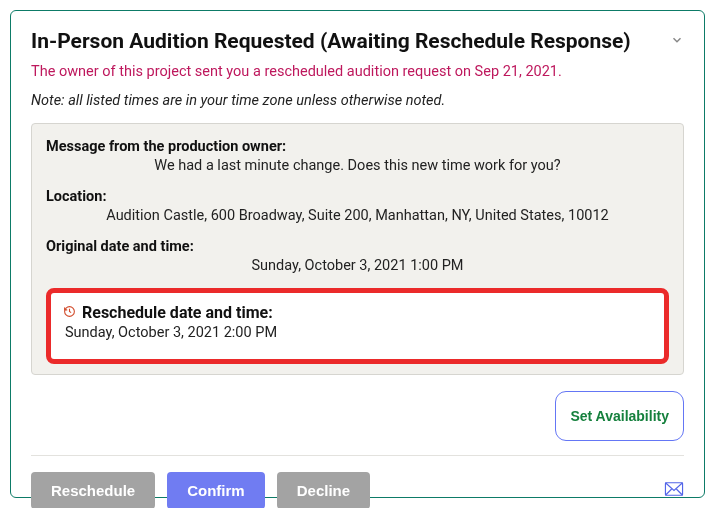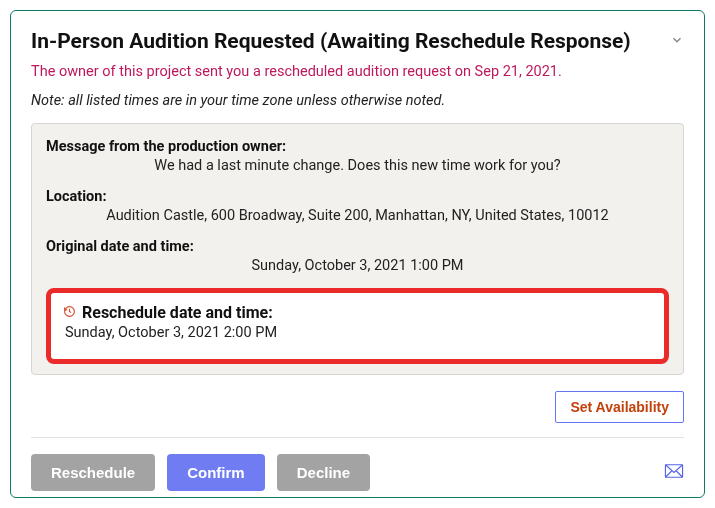--- a/index.html
+++ b/index.html
@@ -94,25 +94,25 @@
     }
     .avail-row {
       display: flex;
       justify-content: flex-end;
       margin-top: 16px;
       margin-bottom: 14px;
     }
     .btn-avail {
       background: #fff;
       border: 1.5px solid #6476f5;
-      color: #c2410c;
+      color: #15803d;
       font-weight: 700;
       font-size: 14px;
-      padding: 7px 14px;
-      border-radius: 2px;
+      padding: 16px 14px;
+      border-radius: 11px;
       cursor: pointer;
     }
     .divider {
       border: none;
       border-top: 1px solid #e3e2de;
     }
     .actions-row {
       display: flex;
       align-items: center;
       gap: 12px;

